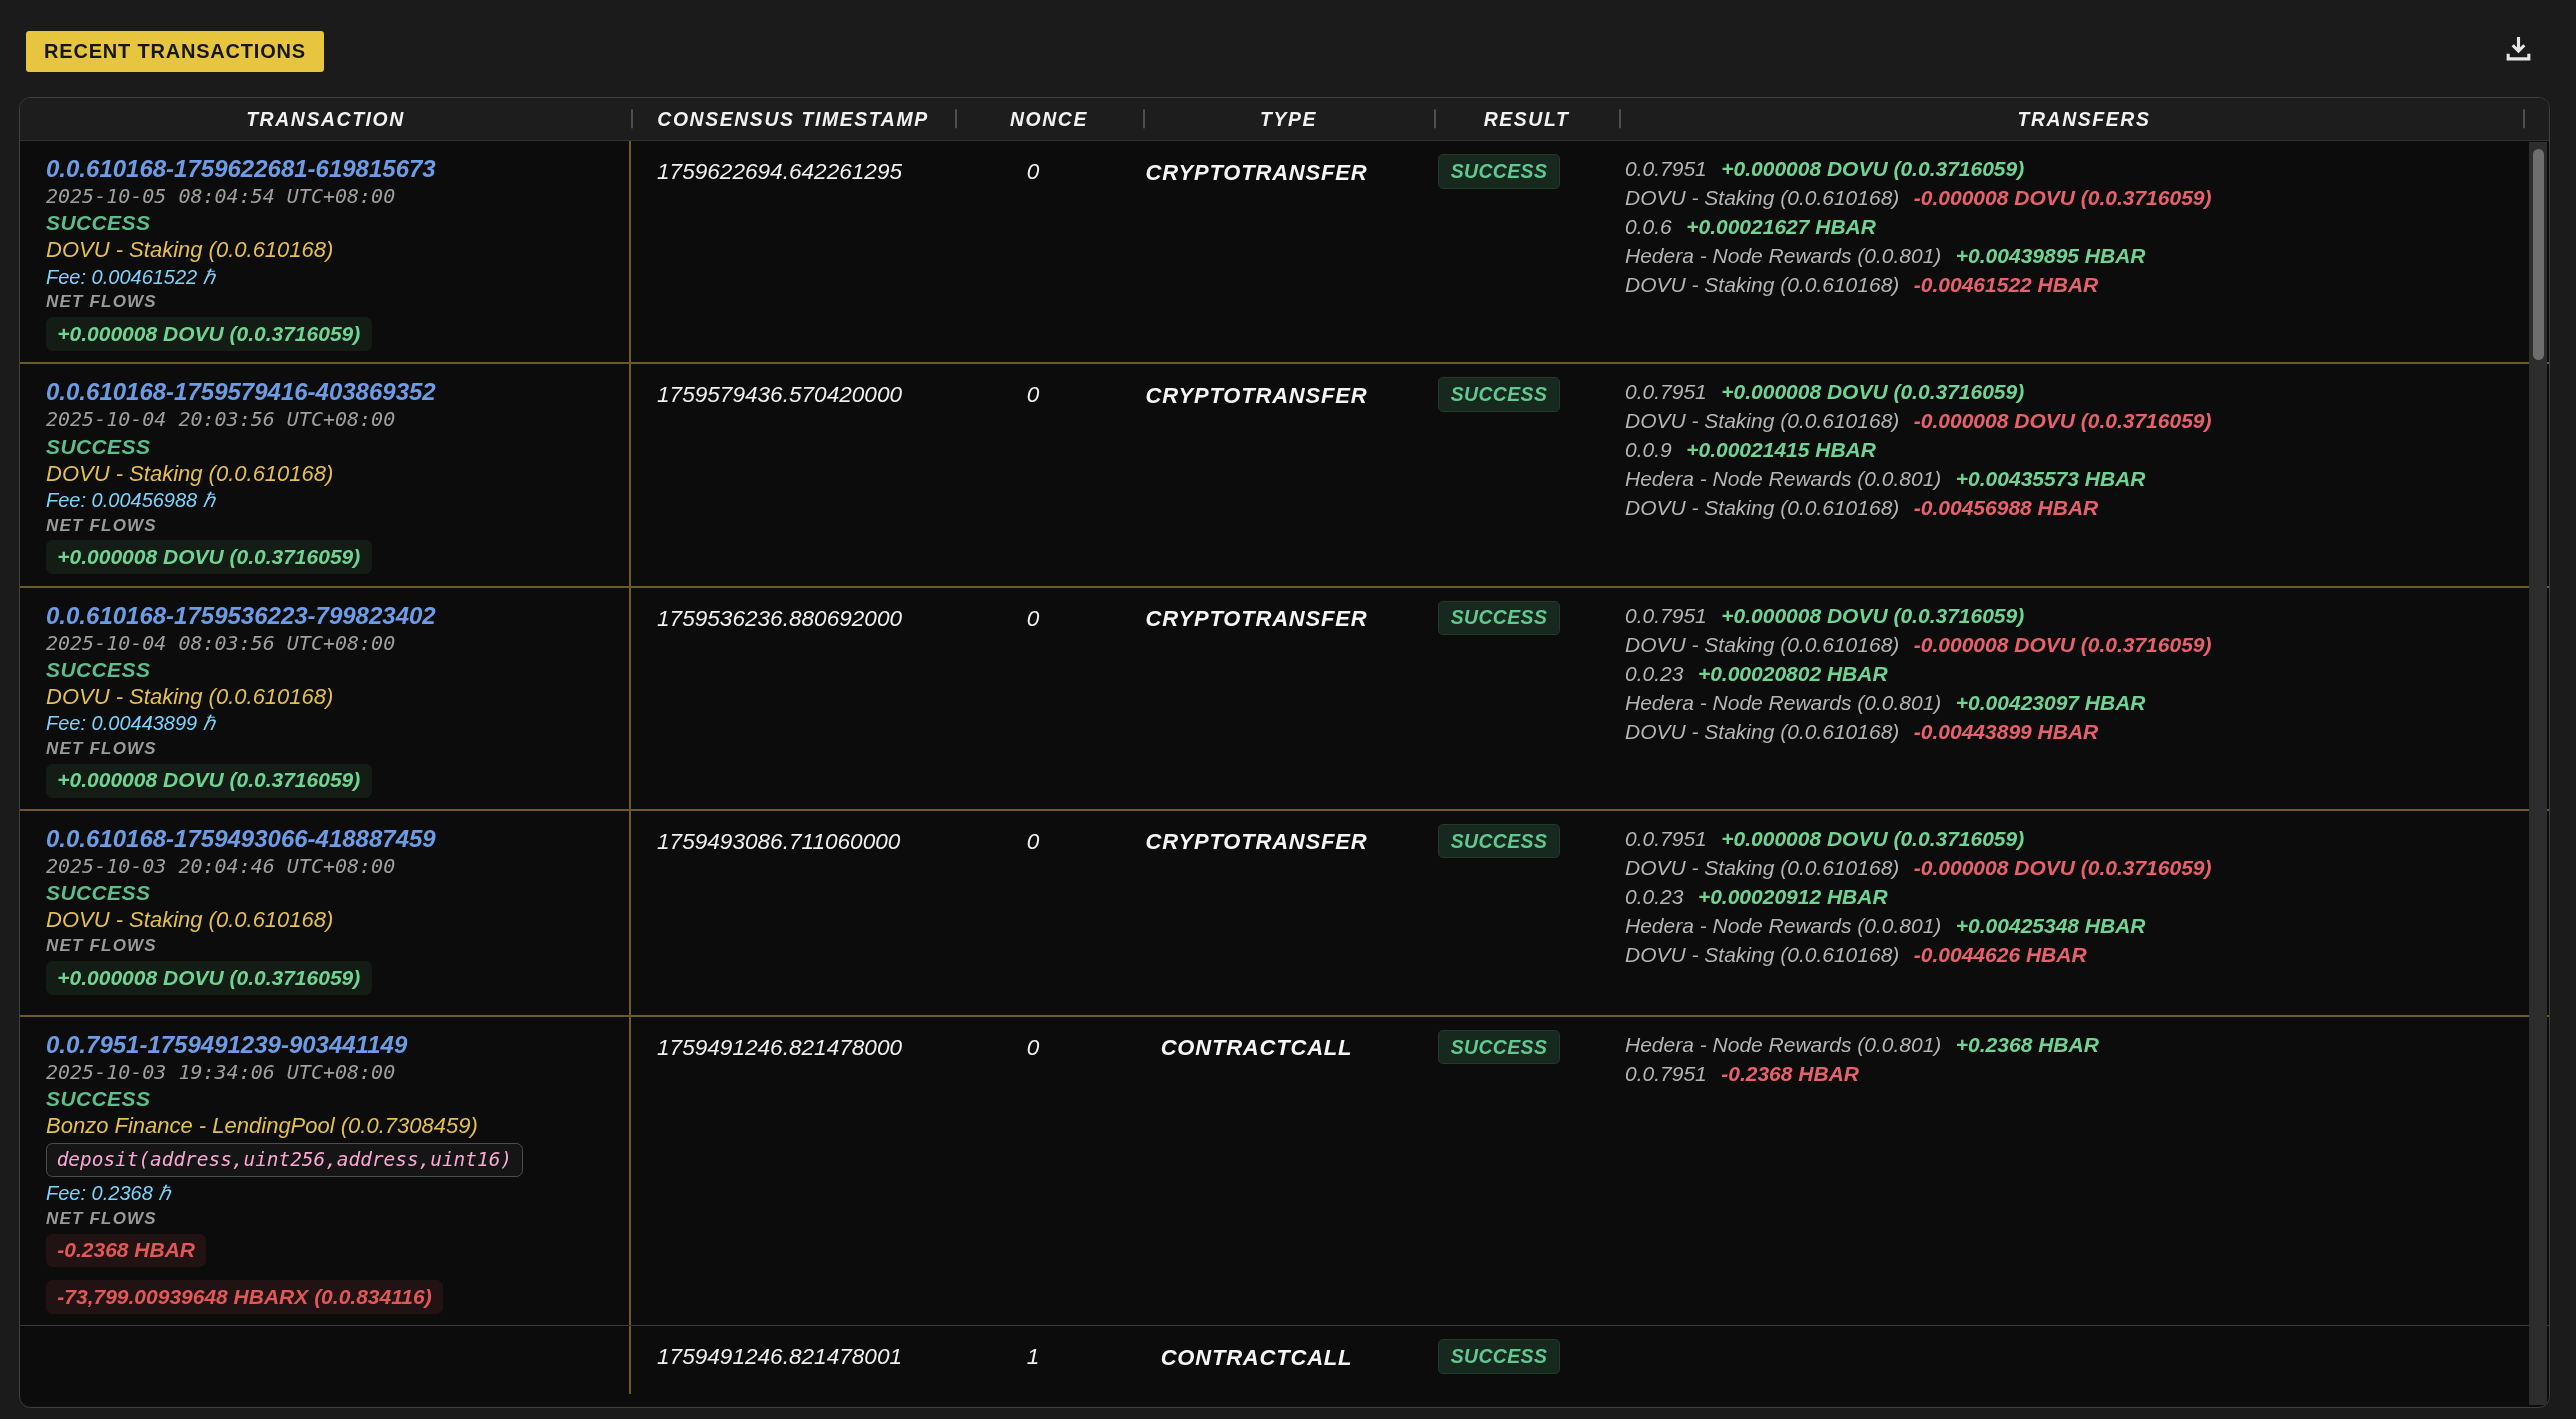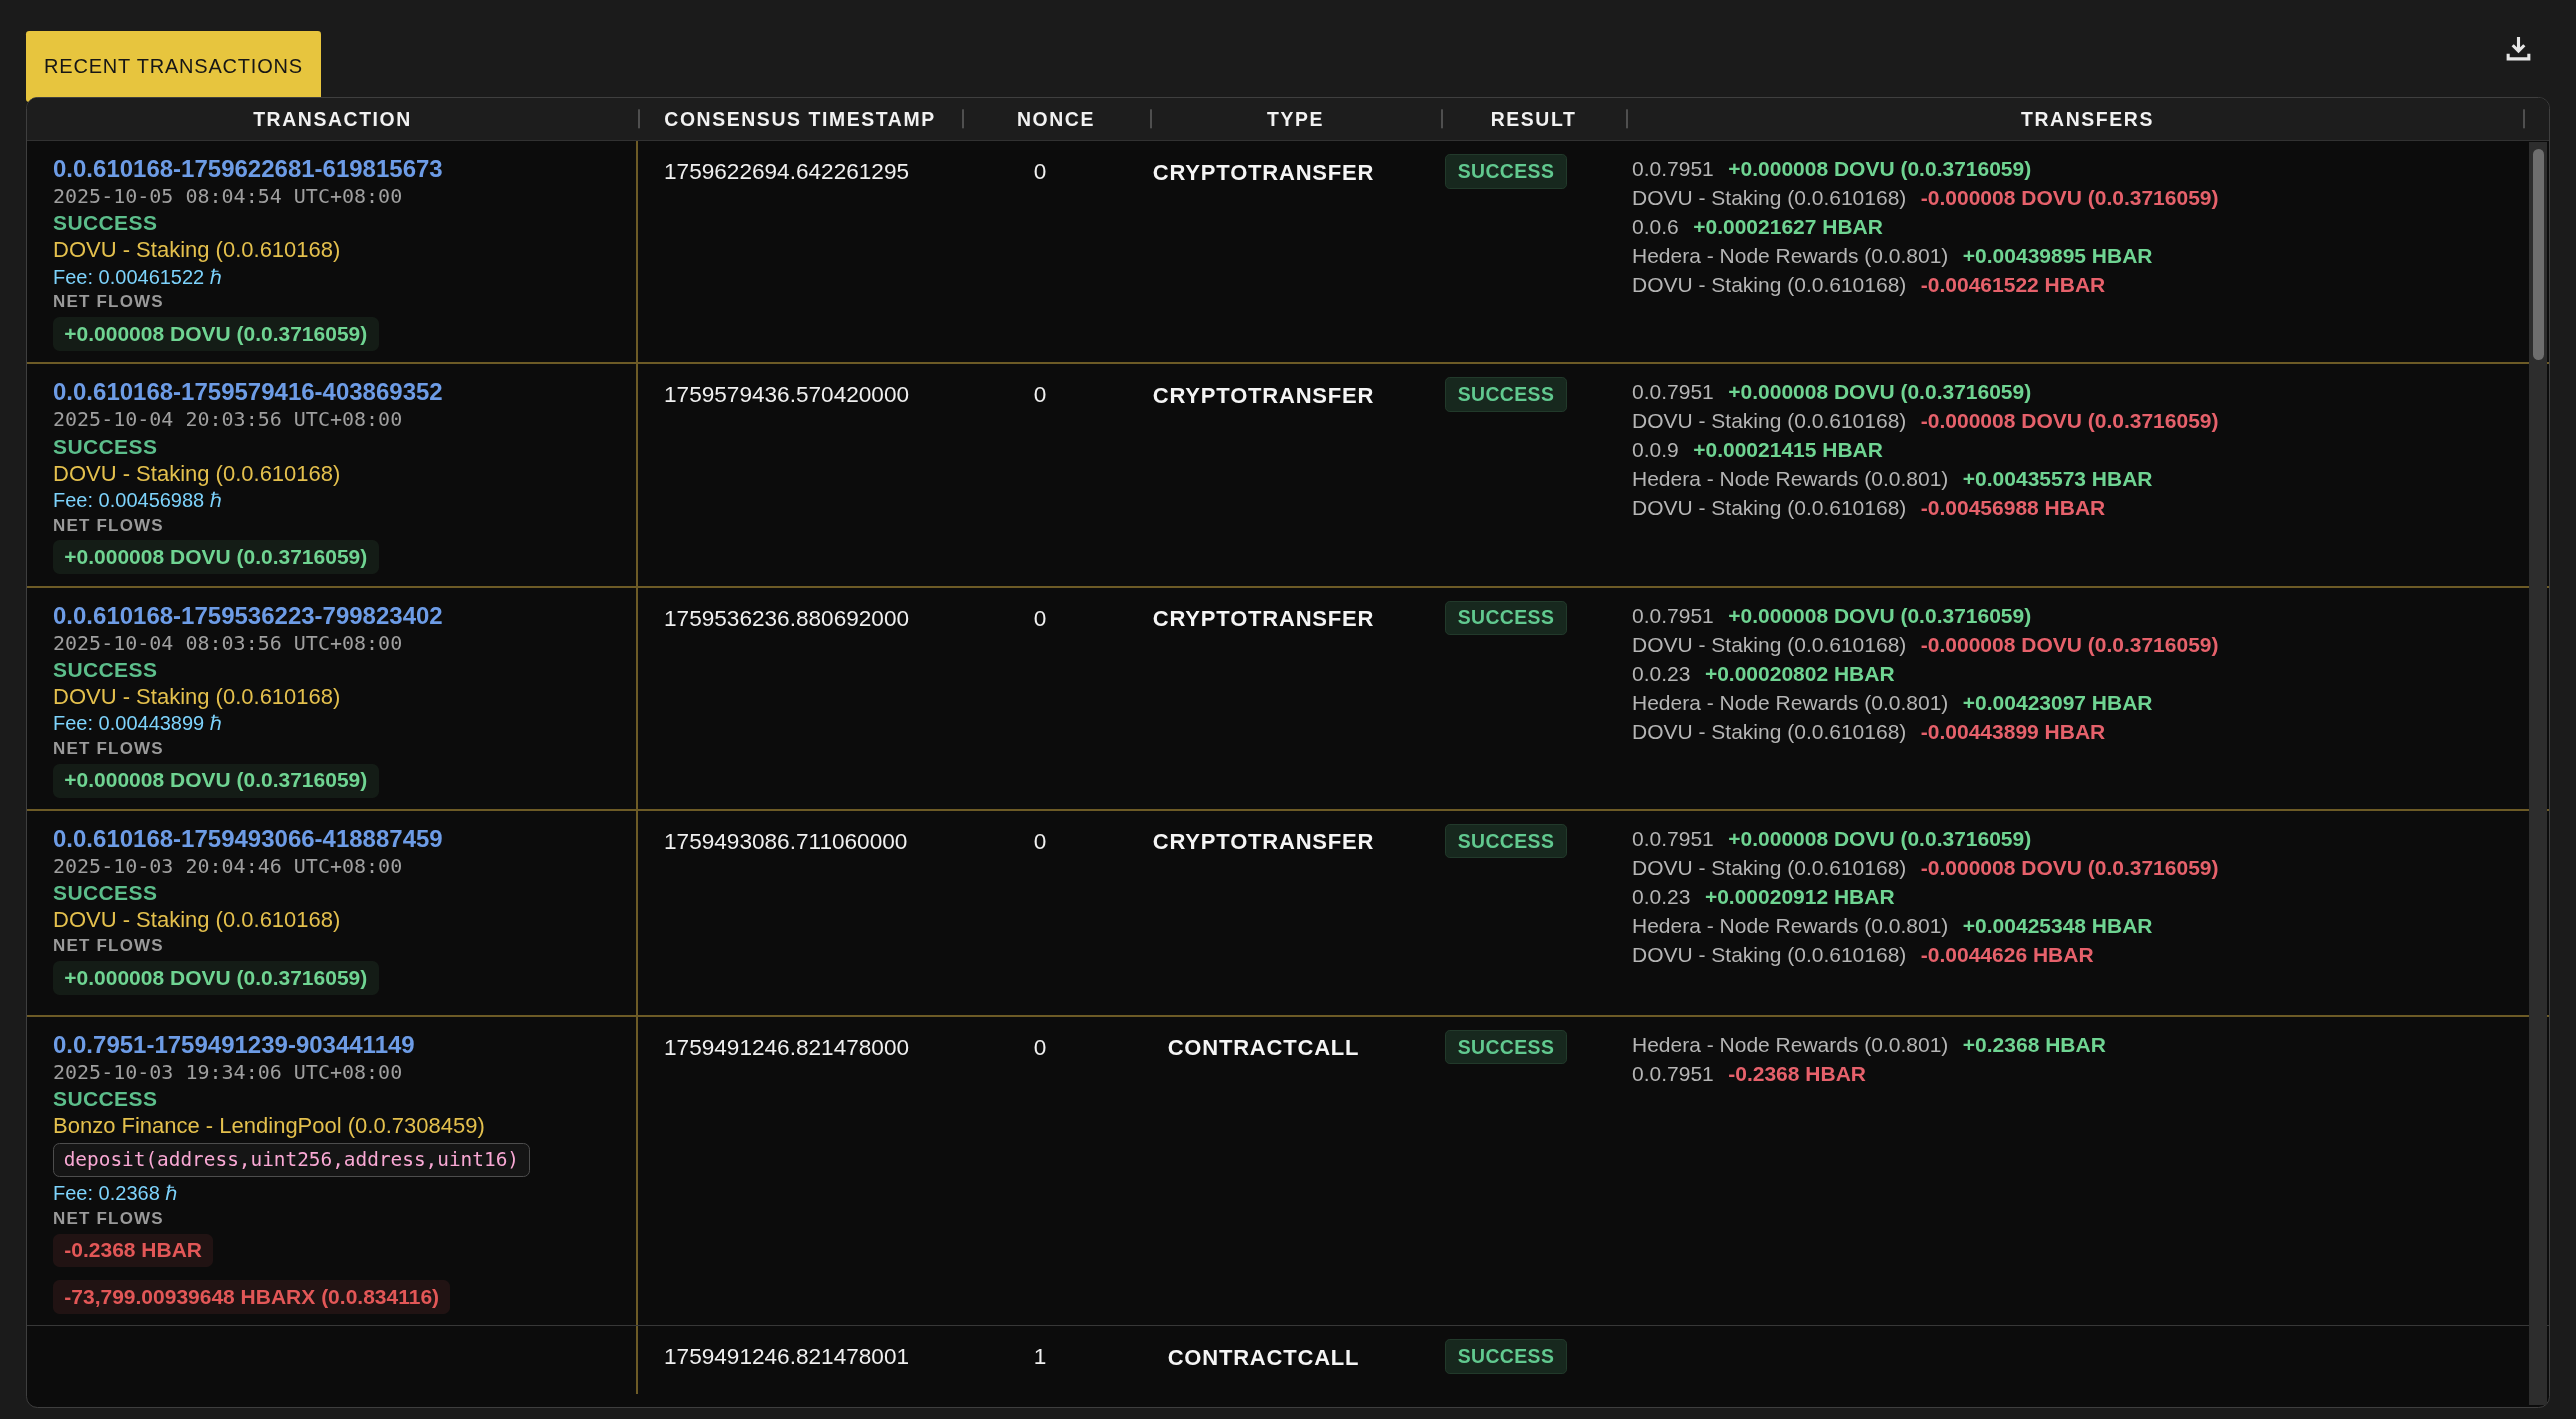--- a/index.html
+++ b/index.html
@@ -16,33 +16,34 @@
   body{
     background:#1b1b1b;
     font-family:"Liberation Sans", sans-serif;
     color:#e8e8e8;
     position:relative;
   }
   
   .section-badge{
     position:absolute;left:26px;top:31px;
     background:var(--accent-yellow);color:#161616;
-    font-size:20px;font-weight:normal;letter-spacing:0.8px;
-    padding:24px 18px;border-radius:3.2px;
+    font-size:20px;font-weight:bold;letter-spacing:0.8px;
+    padding:9px 18px;border-radius:3.2px;
   }
   .download-btn{
     position:absolute;right:40px;top:32px;width:35px;height:35px;
     background:none;border:none;cursor:pointer;
   }
   .download-btn svg{width:31px;height:31px;stroke:#e6e6e6;fill:none;stroke-width:2.4;}
   
   .table-card{
-    position:absolute;left:26px;right:26px;top:97px;height:1311px;
+    position:absolute;left:19px;right:26px;top:97px;height:1311px;
     background:#0c0c0c;border:1.6px solid #3f3f3f;border-radius:11.3px;
     overflow:hidden;
+    font-style:italic;
   }
   .thead{
     display:flex;align-items:center;height:43px;background:#1d1d1d;
     border-bottom:1.6px solid #323232;position:relative;
   }
   .th{
     font-size:19.4px;font-weight:bold;letter-spacing:1.6px;color:#f2f2f2;
     text-align:center;position:relative;flex:0 0 auto;
   }
   .th.c1{width:611px}.th.c2{width:324px}.th.c3{width:188px}

